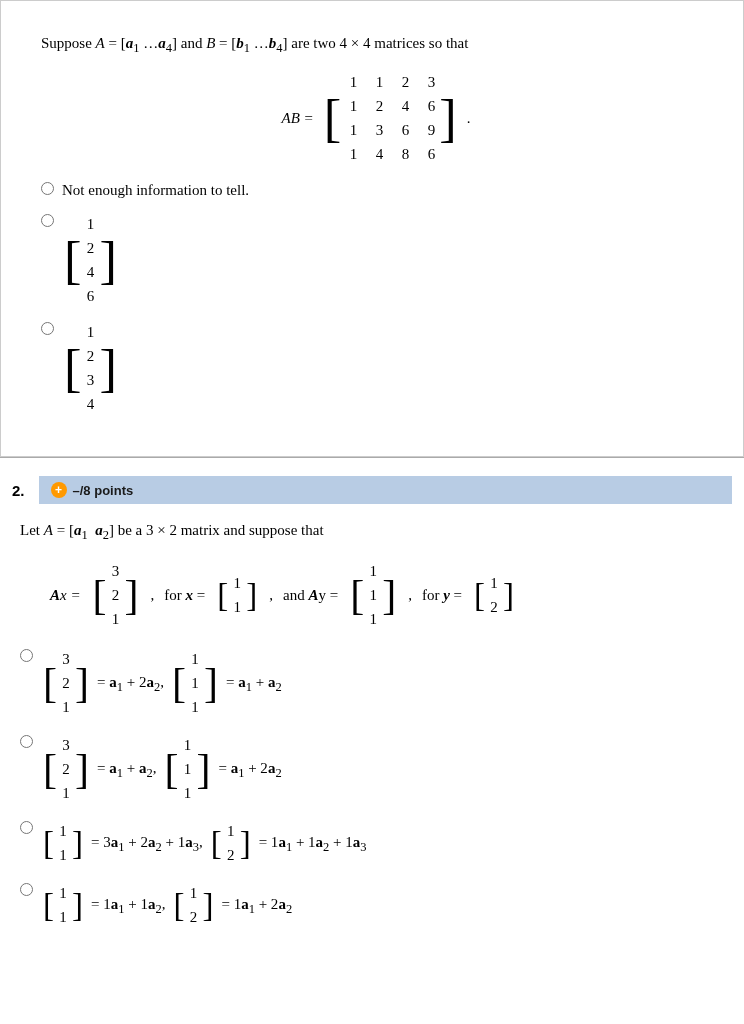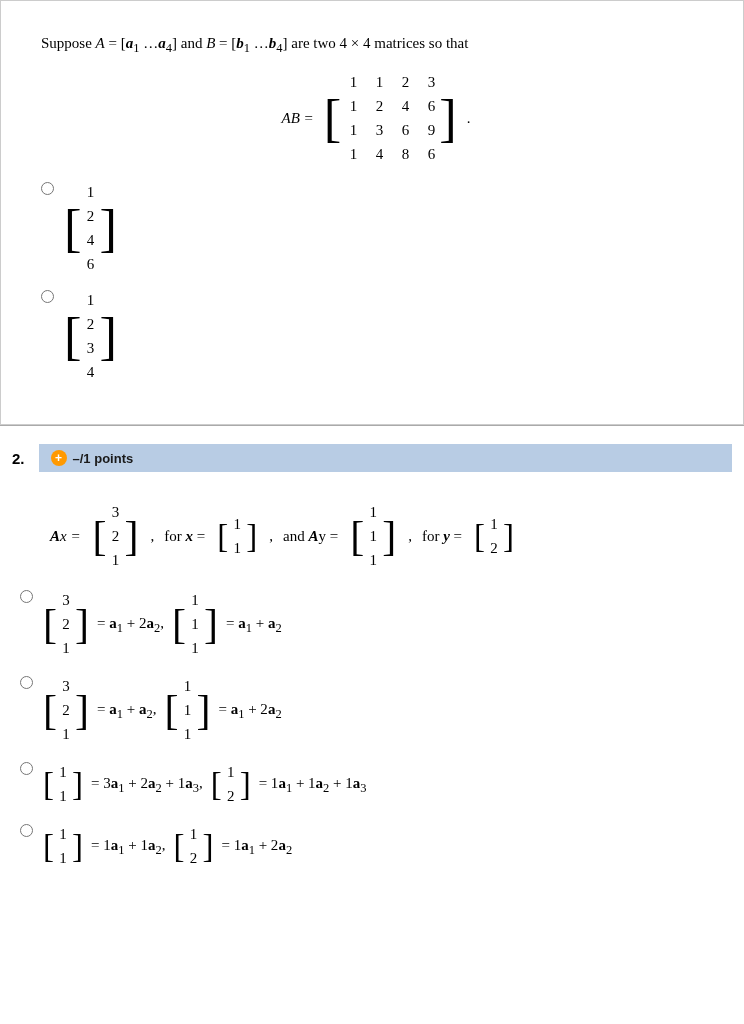--- a/index.html
+++ b/index.html
@@ -182,20 +182,24 @@
             <span class="matrix-cell">8</span>
             <span class="matrix-cell">6</span>
           </div>
         </div>
         <span class="bracket-tall">]</span>
       </div>
       <span>.</span>
     </div>
 
 
+    <div class="radio-option">
+      <input type="radio" name="q1" style="">
+      <span>Not enough information to tell.</span>
+    </div>
 
     <div class="radio-option">
       <input type="radio" name="q1" style="">
       <div class="matrix-wrap">
         <span class="bracket-tall">[</span>
         <div class="vec-col">
           <div class="vec-row">1</div>
           <div class="vec-row">2</div>
           <div class="vec-row">4</div>
           <div class="vec-row">6</div>
@@ -222,26 +226,29 @@
 </div>
 
 <hr class="section-break">
 
 <div style="margin-top: 18px;">
 
   <div style="display:flex; align-items:center; gap:10px; padding: 0 12px 0 12px;">
     <span class="question-number">2.</span>
     <div class="question-header" style="flex:1;">
       <div class="plus-icon">+</div>
-      <span>–/1 points</span>
+      <span>–/8 points</span>
     </div>
   </div>
 
   <div class="question-content">
 
+    <p>
+      Let <span class="italic">A</span> = [<span class="bold italic">a</span><sub>1</sub>&nbsp;&nbsp;<span class="bold italic">a</span><sub>2</sub>] be a 3 × 2 matrix and suppose that
+    </p>
 
     <div style="display:flex; align-items:center; gap:10px; margin: 12px 0 12px 30px; flex-wrap:wrap;">
 
       <span class="italic"><span class="italic bold">A</span>x =</span>
       <div class="matrix-wrap">
         <span class="bracket-med">[</span>
         <div class="vec-col">
           <div class="vec-row">3</div>
           <div class="vec-row">2</div>
           <div class="vec-row">1</div>

